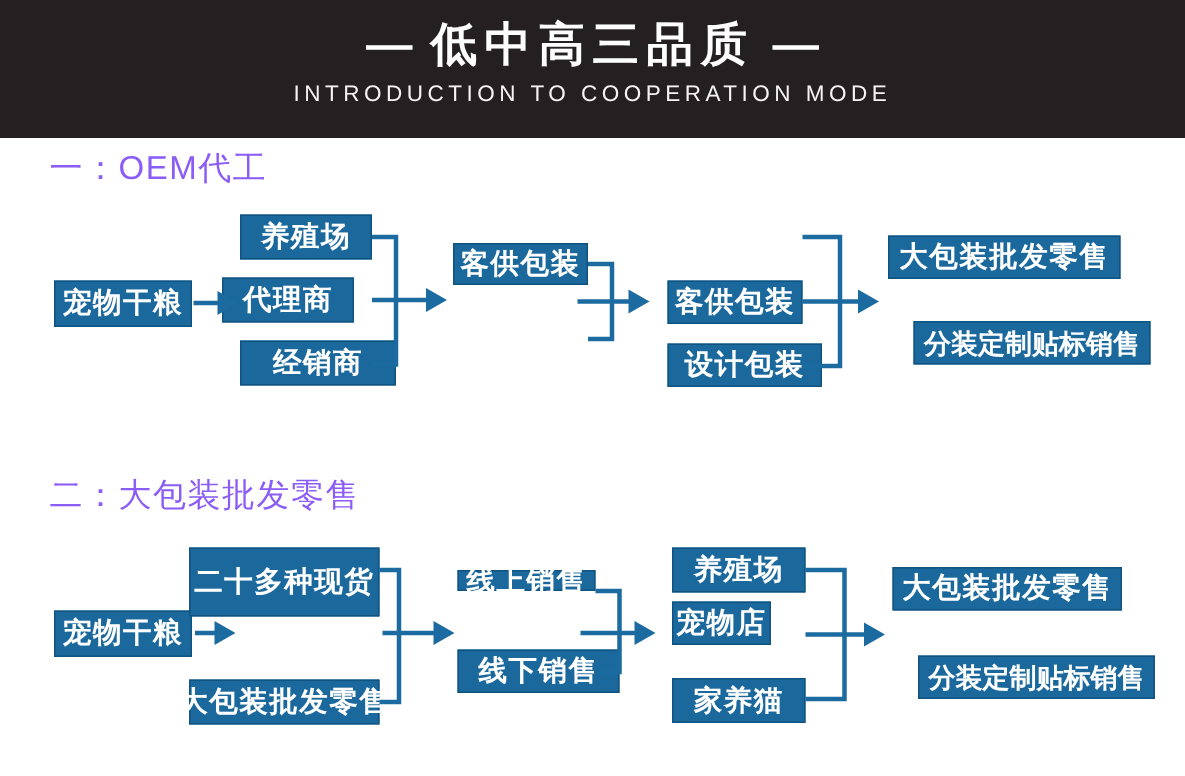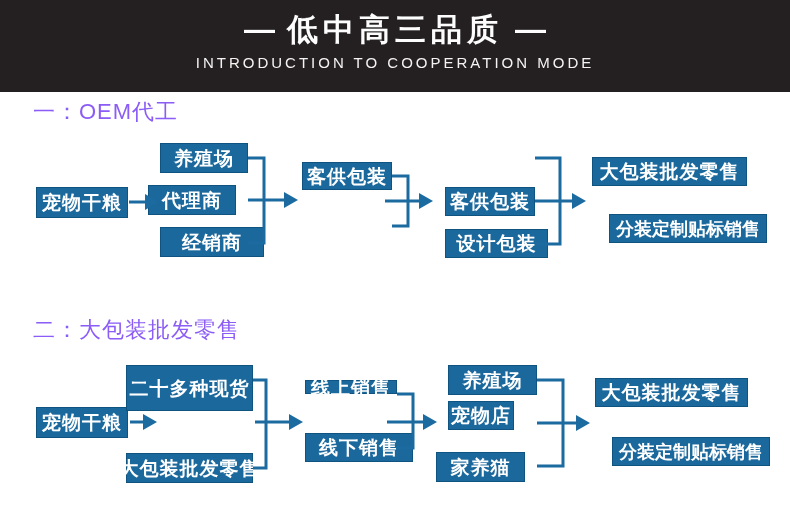--- a/index.html
+++ b/index.html
@@ -66,21 +66,21 @@
 
   <div class="sec-heading h2">二：大包装批发零售</div>
 
   <div class="fbox" style="left:36px;top:407px;width:92px;height:31px">宠物干粮</div>
   <div class="fbox" style="left:126px;top:365px;width:127px;height:46px">二十多种现货</div>
   <div class="fbox" style="left:126px;top:453px;width:127px;height:30px">大包装批发零售</div>
   <div class="fbox" style="left:305px;top:380px;width:92px;height:14px">线上销售</div>
   <div class="fbox" style="left:305px;top:433px;width:108px;height:29px">线下销售</div>
   <div class="fbox" style="left:448px;top:365px;width:89px;height:30px">养殖场</div>
   <div class="fbox" style="left:448px;top:401px;width:66px;height:29px">宠物店</div>
-  <div class="fbox" style="left:436px;top:452px;width:89px;height:30px">家养猫</div>
+  <div class="fbox" style="left:448px;top:452px;width:89px;height:30px">家养猫</div>
   <div class="fbox" style="left:595px;top:378px;width:153px;height:29px">大包装批发零售</div>
   <div class="fbox small" style="left:595px;top:437px;width:158px;height:29px">分装定制贴标销售</div>
 
   <svg class="connectors" width="790" height="517" viewBox="0 0 790 517">
 
     <g stroke="#1c6ba0" stroke-width="3" fill="none">
       <path d="M129,202 H146"></path>
       <path d="M248,158 H264 V243 H248"></path>
       <path d="M248,200 H285"></path>
       <path d="M392,176 H408 V226 H392"></path>

